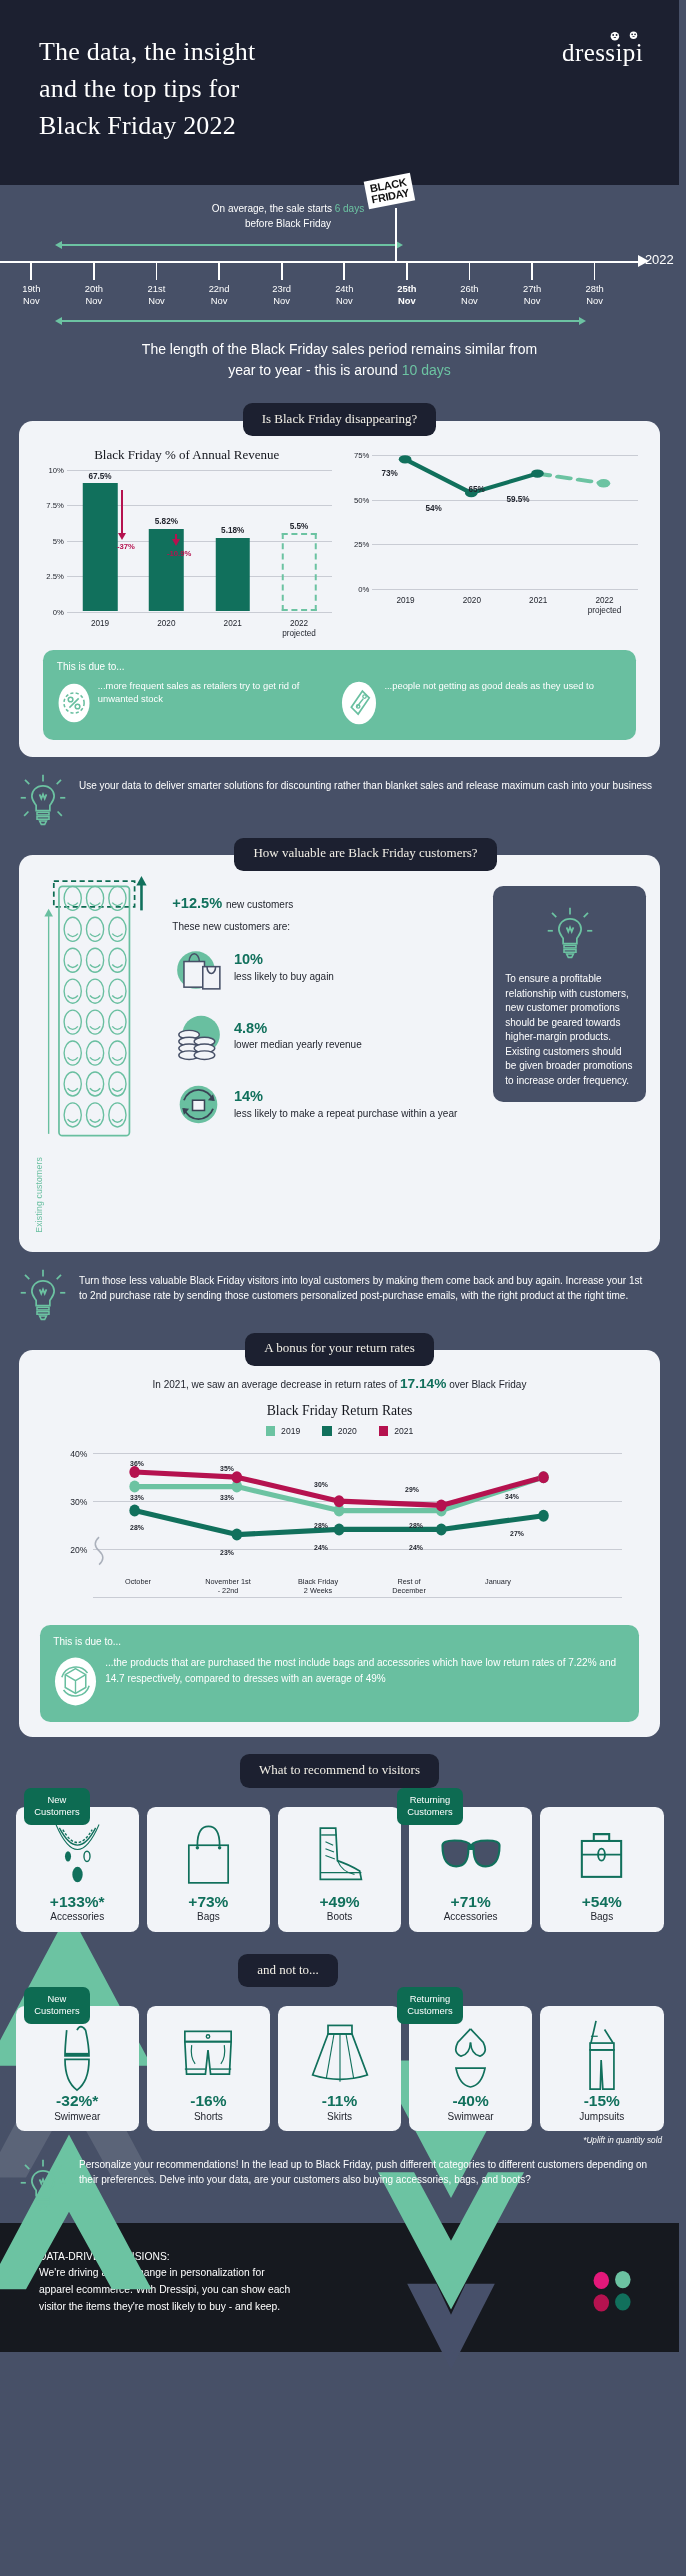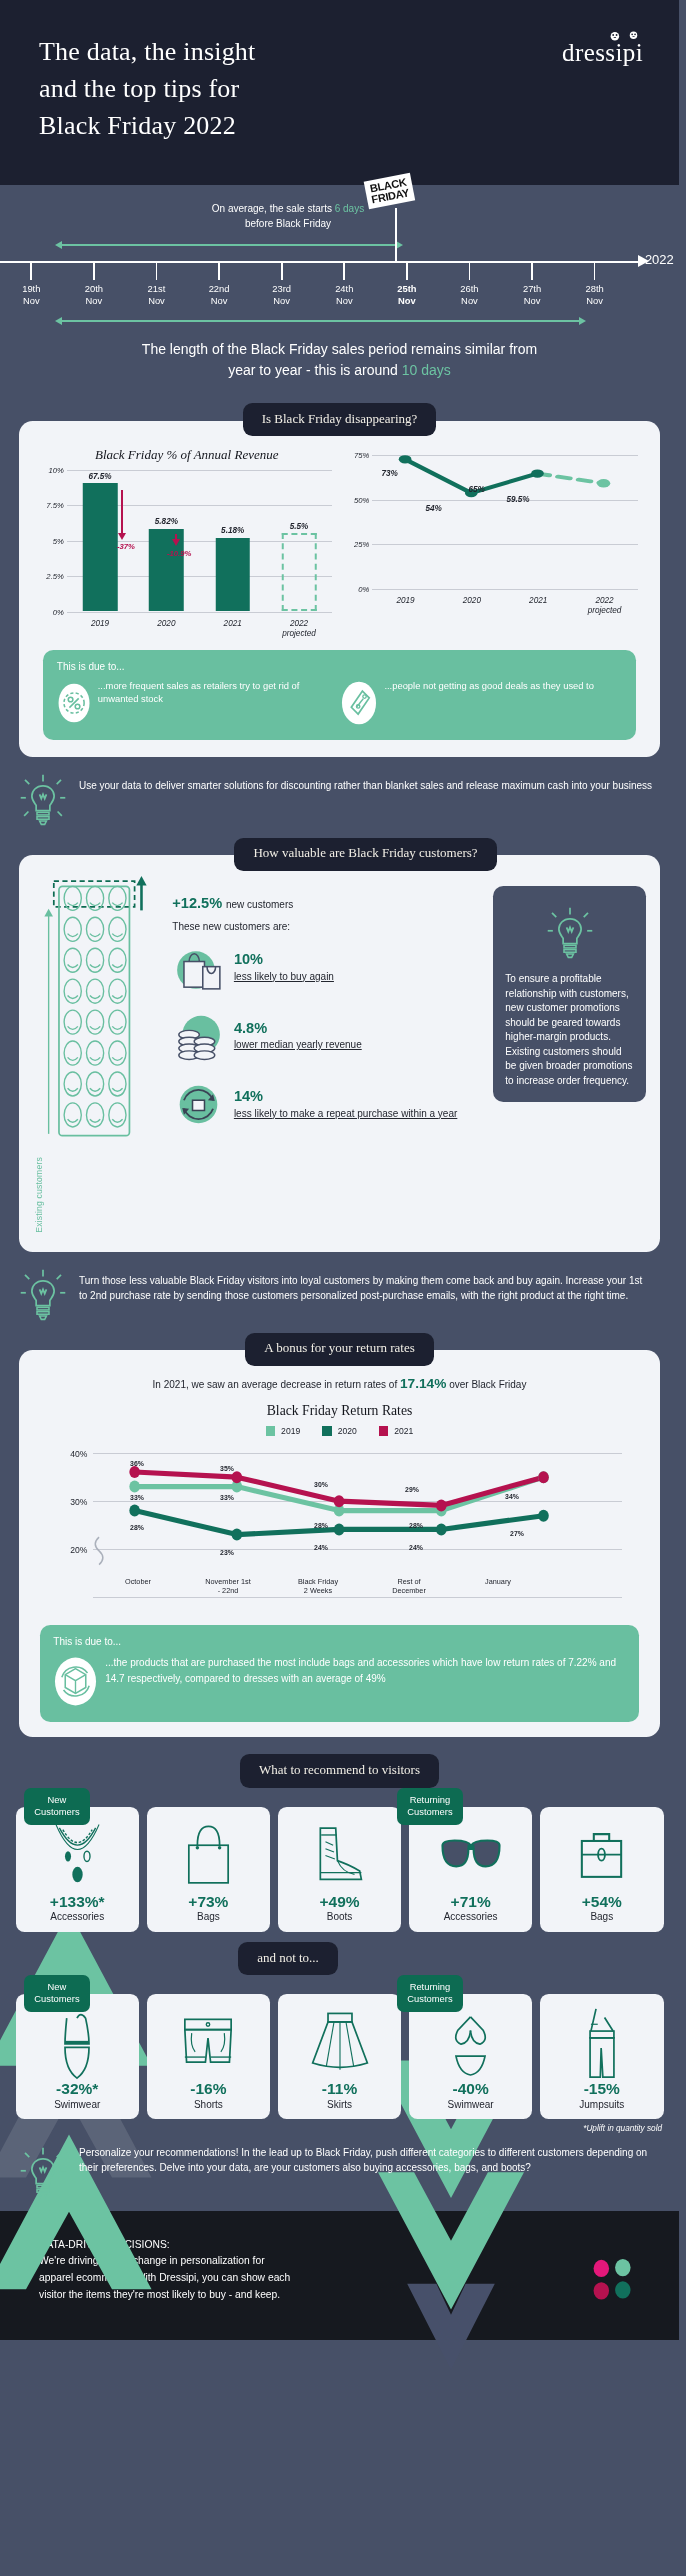--- a/index.html
+++ b/index.html
@@ -73,21 +73,21 @@
   .card {
     background: #f2f4f8; border-radius: 13.7px; margin: -15.5px 19px 0;
     padding: 26px 15.5px 13.7px; position: relative;
   }
   .card-title {
     font-family: "Liberation Serif", serif; font-size: 13px;
     text-align: center; color: #13151c; margin-bottom: 5.2px;
   }
 
   
-  .charts-row { display: flex; gap: 1px; font-style: italic; }
+  .charts-row { display: flex; gap: 1px; }
   .chart-col { flex: 1; }
   .chartbox { position: relative; height: 146px; margin: 6.9px 3.4px 0 3.4px; }
   .gridline { position: absolute; left: 29px; right: 3.4px; height: 0.9px; background: #c9ccd4; }
   .ytick { position: absolute; left: 0; width: 26px; text-align: right; font-size: 7.7px; color: #23262f; transform: translateY(-4.3px); }
   .bars { position: absolute; left: 29px; right: 3.4px; bottom: 0; top: 0; display: flex; }
   .barcell { flex: 1; position: relative; }
   .bar { position: absolute; bottom: 0; left: 50%; transform: translateX(-50%); width: 52%; background: #11705c; }
   .bar.dashed { background: transparent; border: 2.1px dashed #6cc3a2; }
   .barval { position: absolute; left: 50%; transform: translateX(-50%); font-size: 8.2px; font-weight: bold; color: #23262f; white-space: nowrap; }
   .xlabels { position: absolute; left: 29px; right: 3.4px; top: 100%; display: flex; }
@@ -116,21 +116,21 @@
   .cv-left { width: 131px; position: relative; }
   .cv-axis-label {
     position: absolute; left: 1.7px; bottom: 6.9px; color: #69bfa0; font-size: 8.6px;
     writing-mode: vertical-rl; transform: rotate(180deg); letter-spacing: 0.2px;
   }
   .cv-mid { flex: 1; padding-top: 3.4px; }
   .cv-head { font-size: 10px; color: #23262f; margin: 10.3px 0 8.6px; }
   .cv-stat { display: flex; align-items: center; gap: 8.6px; margin-bottom: 15.5px; }
   .cv-stat .ico { width: 53px; height: 53px; position: relative; flex: none; }
   .cv-stat .num { font-size: 14.6px; font-weight: bold; color: #11705c; line-height: 1.1; }
-  .cv-stat .sub { font-size: 10px; color: #23262f; line-height: 1.33; margin-top: 2.6px; text-decoration: underline; }
+  .cv-stat .sub { font-size: 10px; color: #23262f; line-height: 1.33; margin-top: 2.6px; }
   .cv-right {
     width: 153px; background: #475067; border-radius: 10.3px; margin: 10.3px 0 10.3px;
     padding: 13.7px 12px; align-self: flex-start;
   }
   .cv-right .txt { color: #fff; font-size: 10px; line-height: 1.45; }
   .plus-big { font-size: 14.6px; font-weight: bold; color: #11705c; }
   .plus-sub { font-size: 10px; color: #23262f; }
 
   
   .rr-intro { text-align: center; font-size: 10px; color: #23262f; margin: 1.7px 0 12px; }
@@ -783,21 +783,21 @@
           <path d="M22 16 L22 8 L40 8 L40 16" fill="none" stroke="#11705c" stroke-width="2.4"></path>
           <line x1="8" y1="32" x2="54" y2="32" stroke="#11705c" stroke-width="2.2"></line>
           <ellipse cx="31" cy="32" rx="4" ry="7" fill="none" stroke="#11705c" stroke-width="2.2"></ellipse>
         </svg>
           </div>
         <div class="val">+54%</div>
         <div class="cat">Bags</div>
       </div>
     </div>
 
-    <div class="pill-row" style="margin-top:10px;padding-right:103px"><span class="pill">and not to...</span></div>
+    <div class="pill-row" style="margin-top:22px;padding-right:103px"><span class="pill">and not to...</span></div>
 
     <div class="prod-row" style="margin-top:19px">
       <div class="tag" style="left:24px;top:-19px">
         <span>New</span><br><span>Customers</span>
       </div>
       <div class="tag" style="left:397px;top:-19px">
         <span>Returning</span><br><span>Customers</span>
       </div>
 
       <div class="prod">

